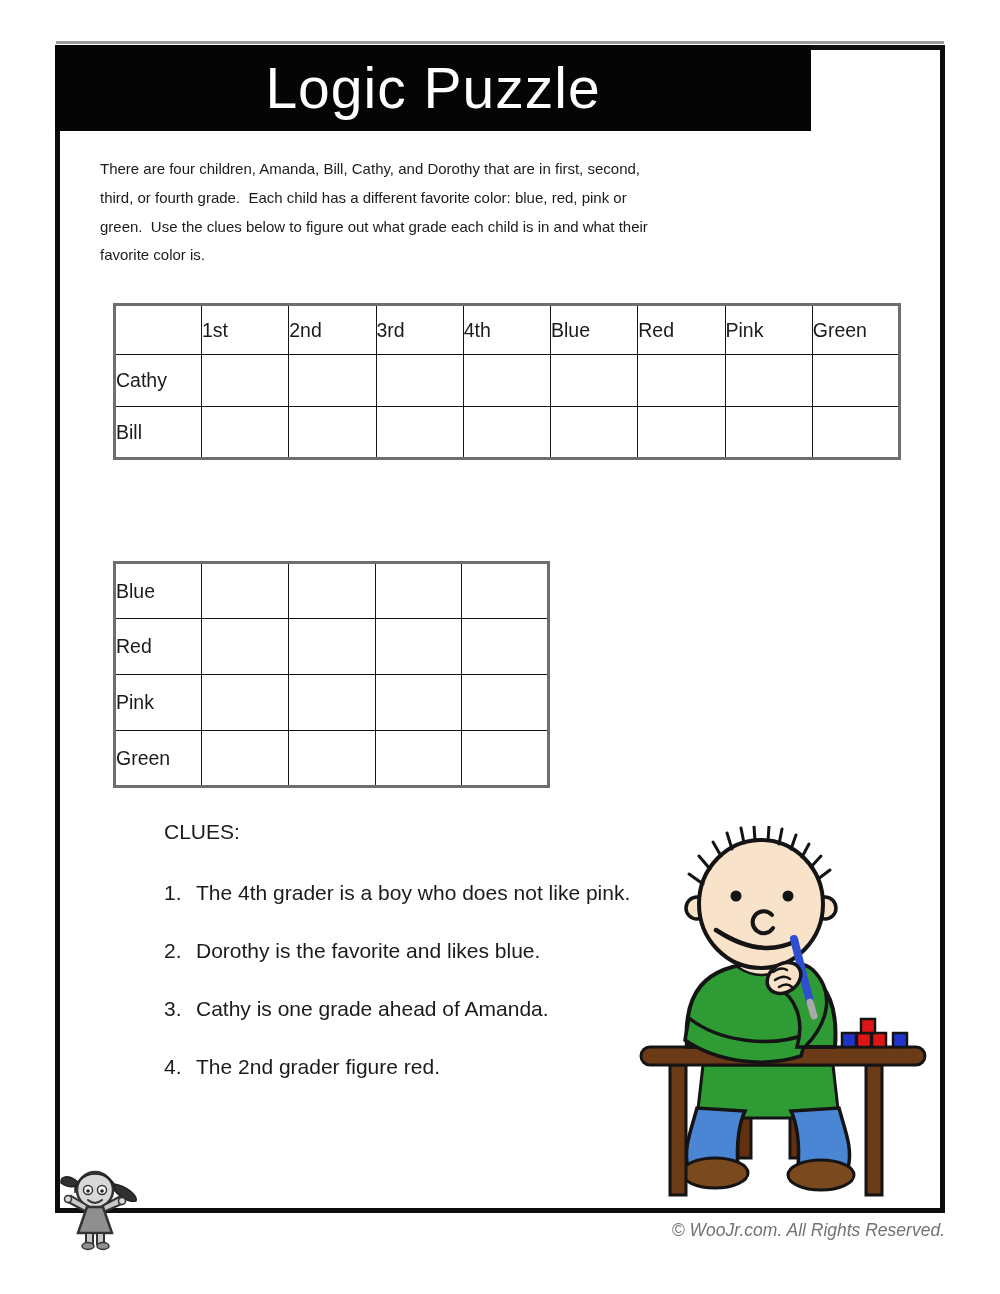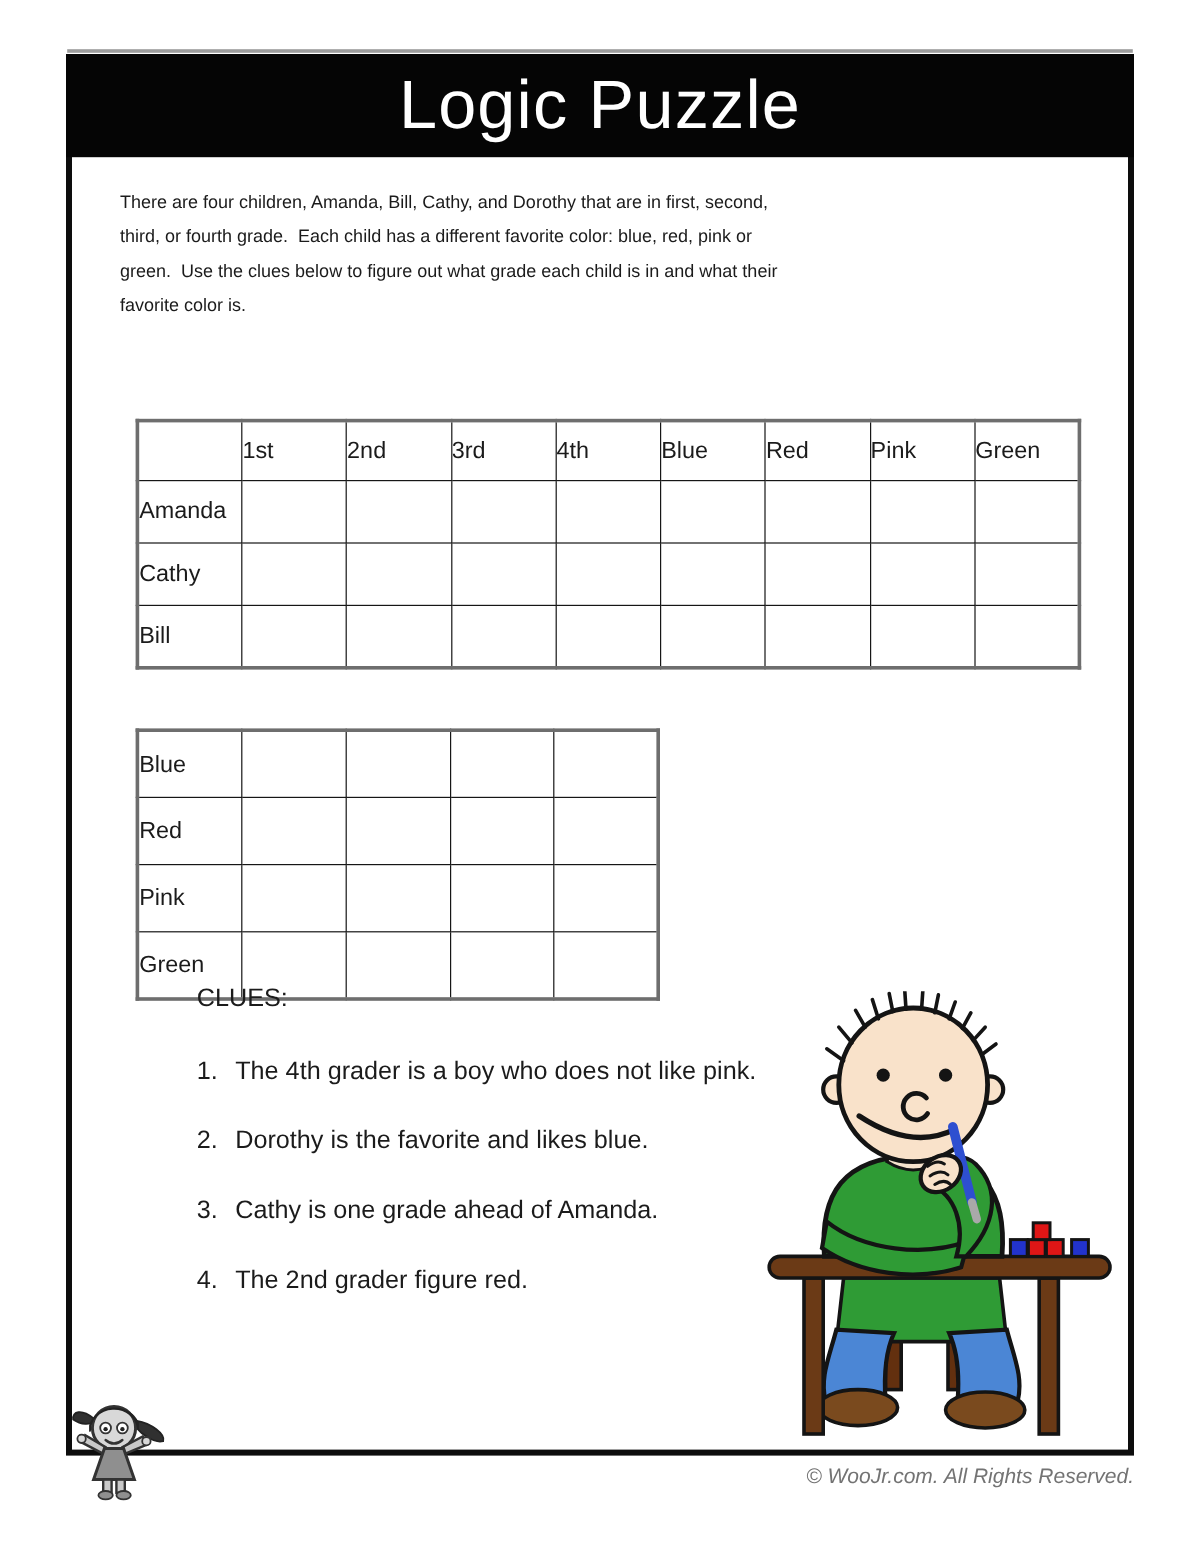--- a/index.html
+++ b/index.html
@@ -6,29 +6,29 @@
   .page {
     position:relative; width:1000px; height:1294px; background:#ffffff;
     font-family:"Liberation Sans", sans-serif; color:#1b1b1b; overflow:hidden;
   }
   .top-line { position:absolute; left:56px; top:41px; width:888px; height:3px; background:#9c9c9c; }
   .content-box {
     position:absolute; left:55px; top:45px; width:880px; height:1158px;
     border:5px solid #0d0d0d; background:#ffffff; box-sizing:content-box;
   }
   .banner {
-    position:absolute; left:55px; top:45px; width:890px; height:86px;
+    position:absolute; left:55px; top:45px; width:756px; height:86px;
     background:#050505; display:flex; align-items:center; justify-content:center;
   }
   .banner-title { color:#ffffff; font-size:57px; letter-spacing:1px; }
 
   .intro { position:absolute; left:100px; top:155px; font-size:15px; line-height:28.8px; }
   .intro-line { white-space:pre; }
 
-  table.grid-table { border-collapse:collapse; table-layout:fixed; background:#fff; border:3px solid #6e6e6e;margin-top:46px; }
+  table.grid-table { border-collapse:collapse; table-layout:fixed; background:#fff; border:3px solid #6e6e6e; }
   table.grid-table td { border:1.5px solid #161616; padding:0; vertical-align:middle; font-size:19.5px; overflow:hidden; }
   .t-main { position:absolute; left:113px; top:303px; width:788px; }
   .t-main tr { height:52px; }
   .t-main tr.hdr { height:50px; }
   .t-colors { position:absolute; left:113px; top:561px; width:437px; }
   .t-colors tr { height:56px; }
   td.hdr-cell { padding-left:9px; }
   td.name-cell { padding-left:6px; }
   td.color-cell { padding-left:13px; }
 
@@ -69,31 +69,20 @@
         <tr class="hdr">
       <td class="hdr-cell"></td>
       <td class="hdr-cell">1st</td>
       <td class="hdr-cell">2nd</td>
       <td class="hdr-cell">3rd</td>
       <td class="hdr-cell">4th</td>
       <td class="hdr-cell">Blue</td>
       <td class="hdr-cell">Red</td>
       <td class="hdr-cell">Pink</td>
       <td class="hdr-cell">Green</td>
-    </tr>
-    <tr>
-      <td class="name-cell">Amanda</td>
-      <td></td>
-          <td></td>
-      <td></td>
-          <td></td>
-      <td></td>
-          <td></td>
-      <td></td>
-          <td></td>
     </tr>
     <tr>
       <td class="name-cell">Cathy</td>
       <td></td>
           <td></td>
       <td></td>
           <td></td>
       <td></td>
           <td></td>
       <td></td>

